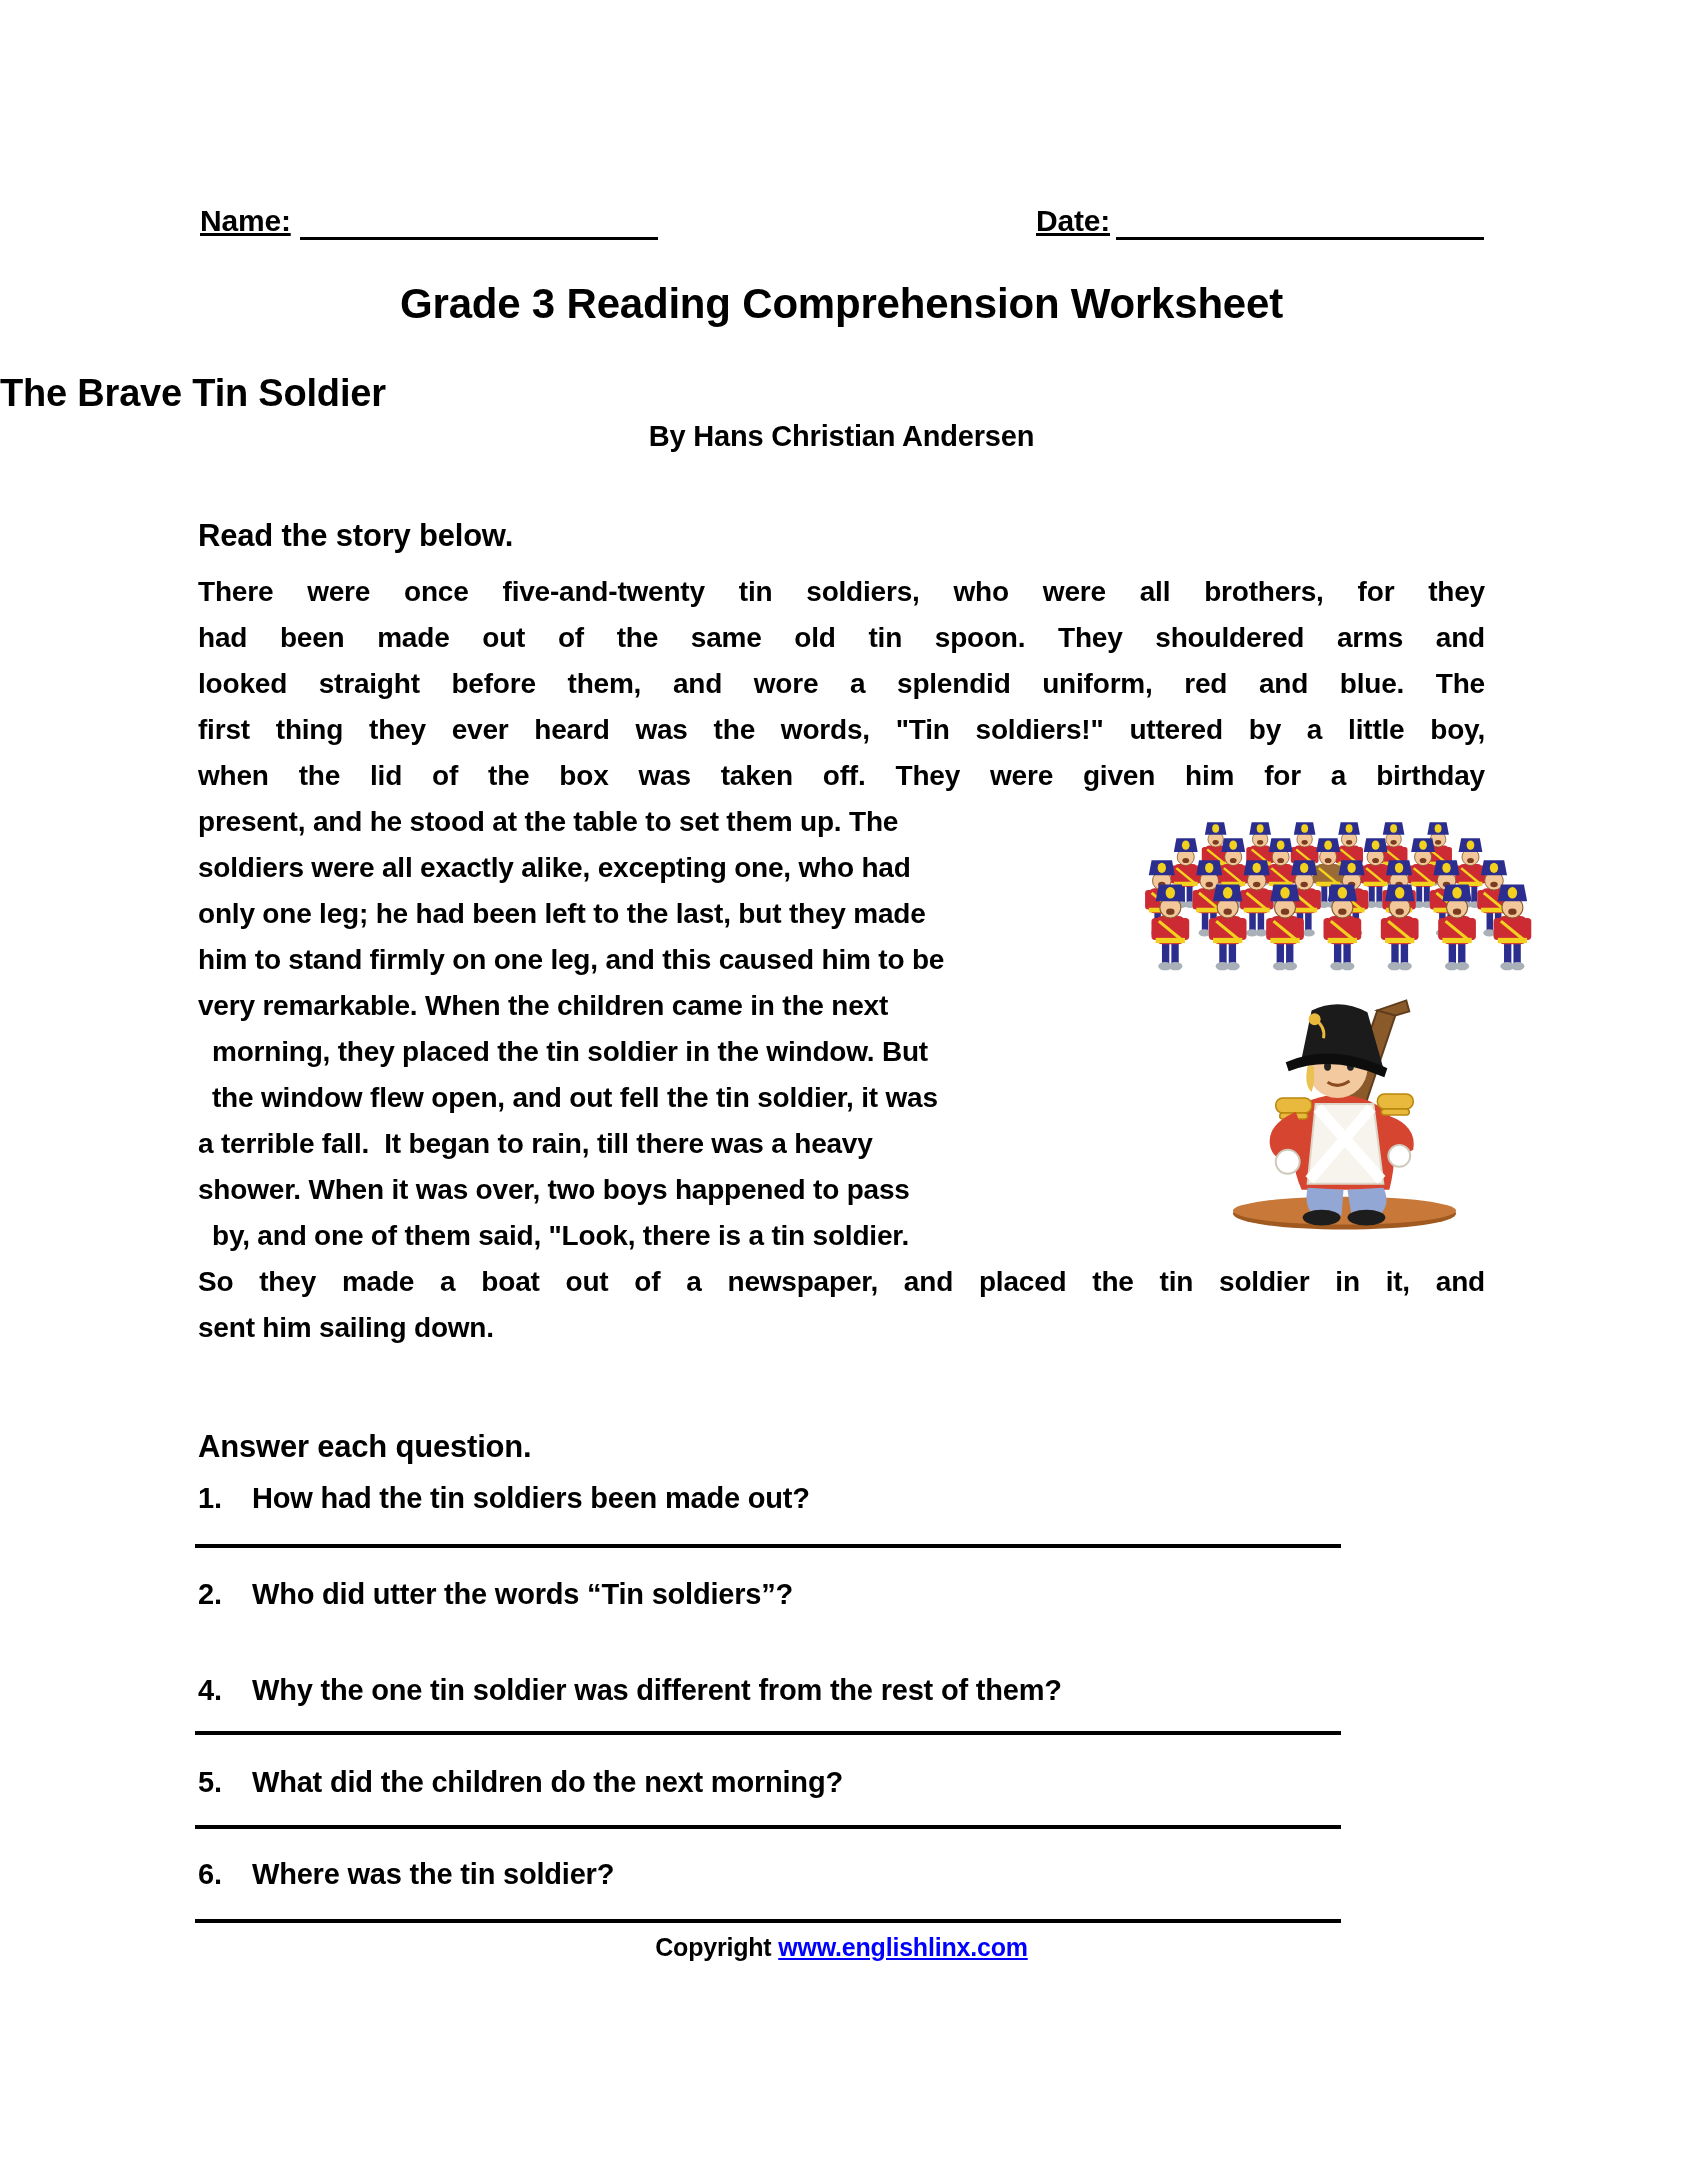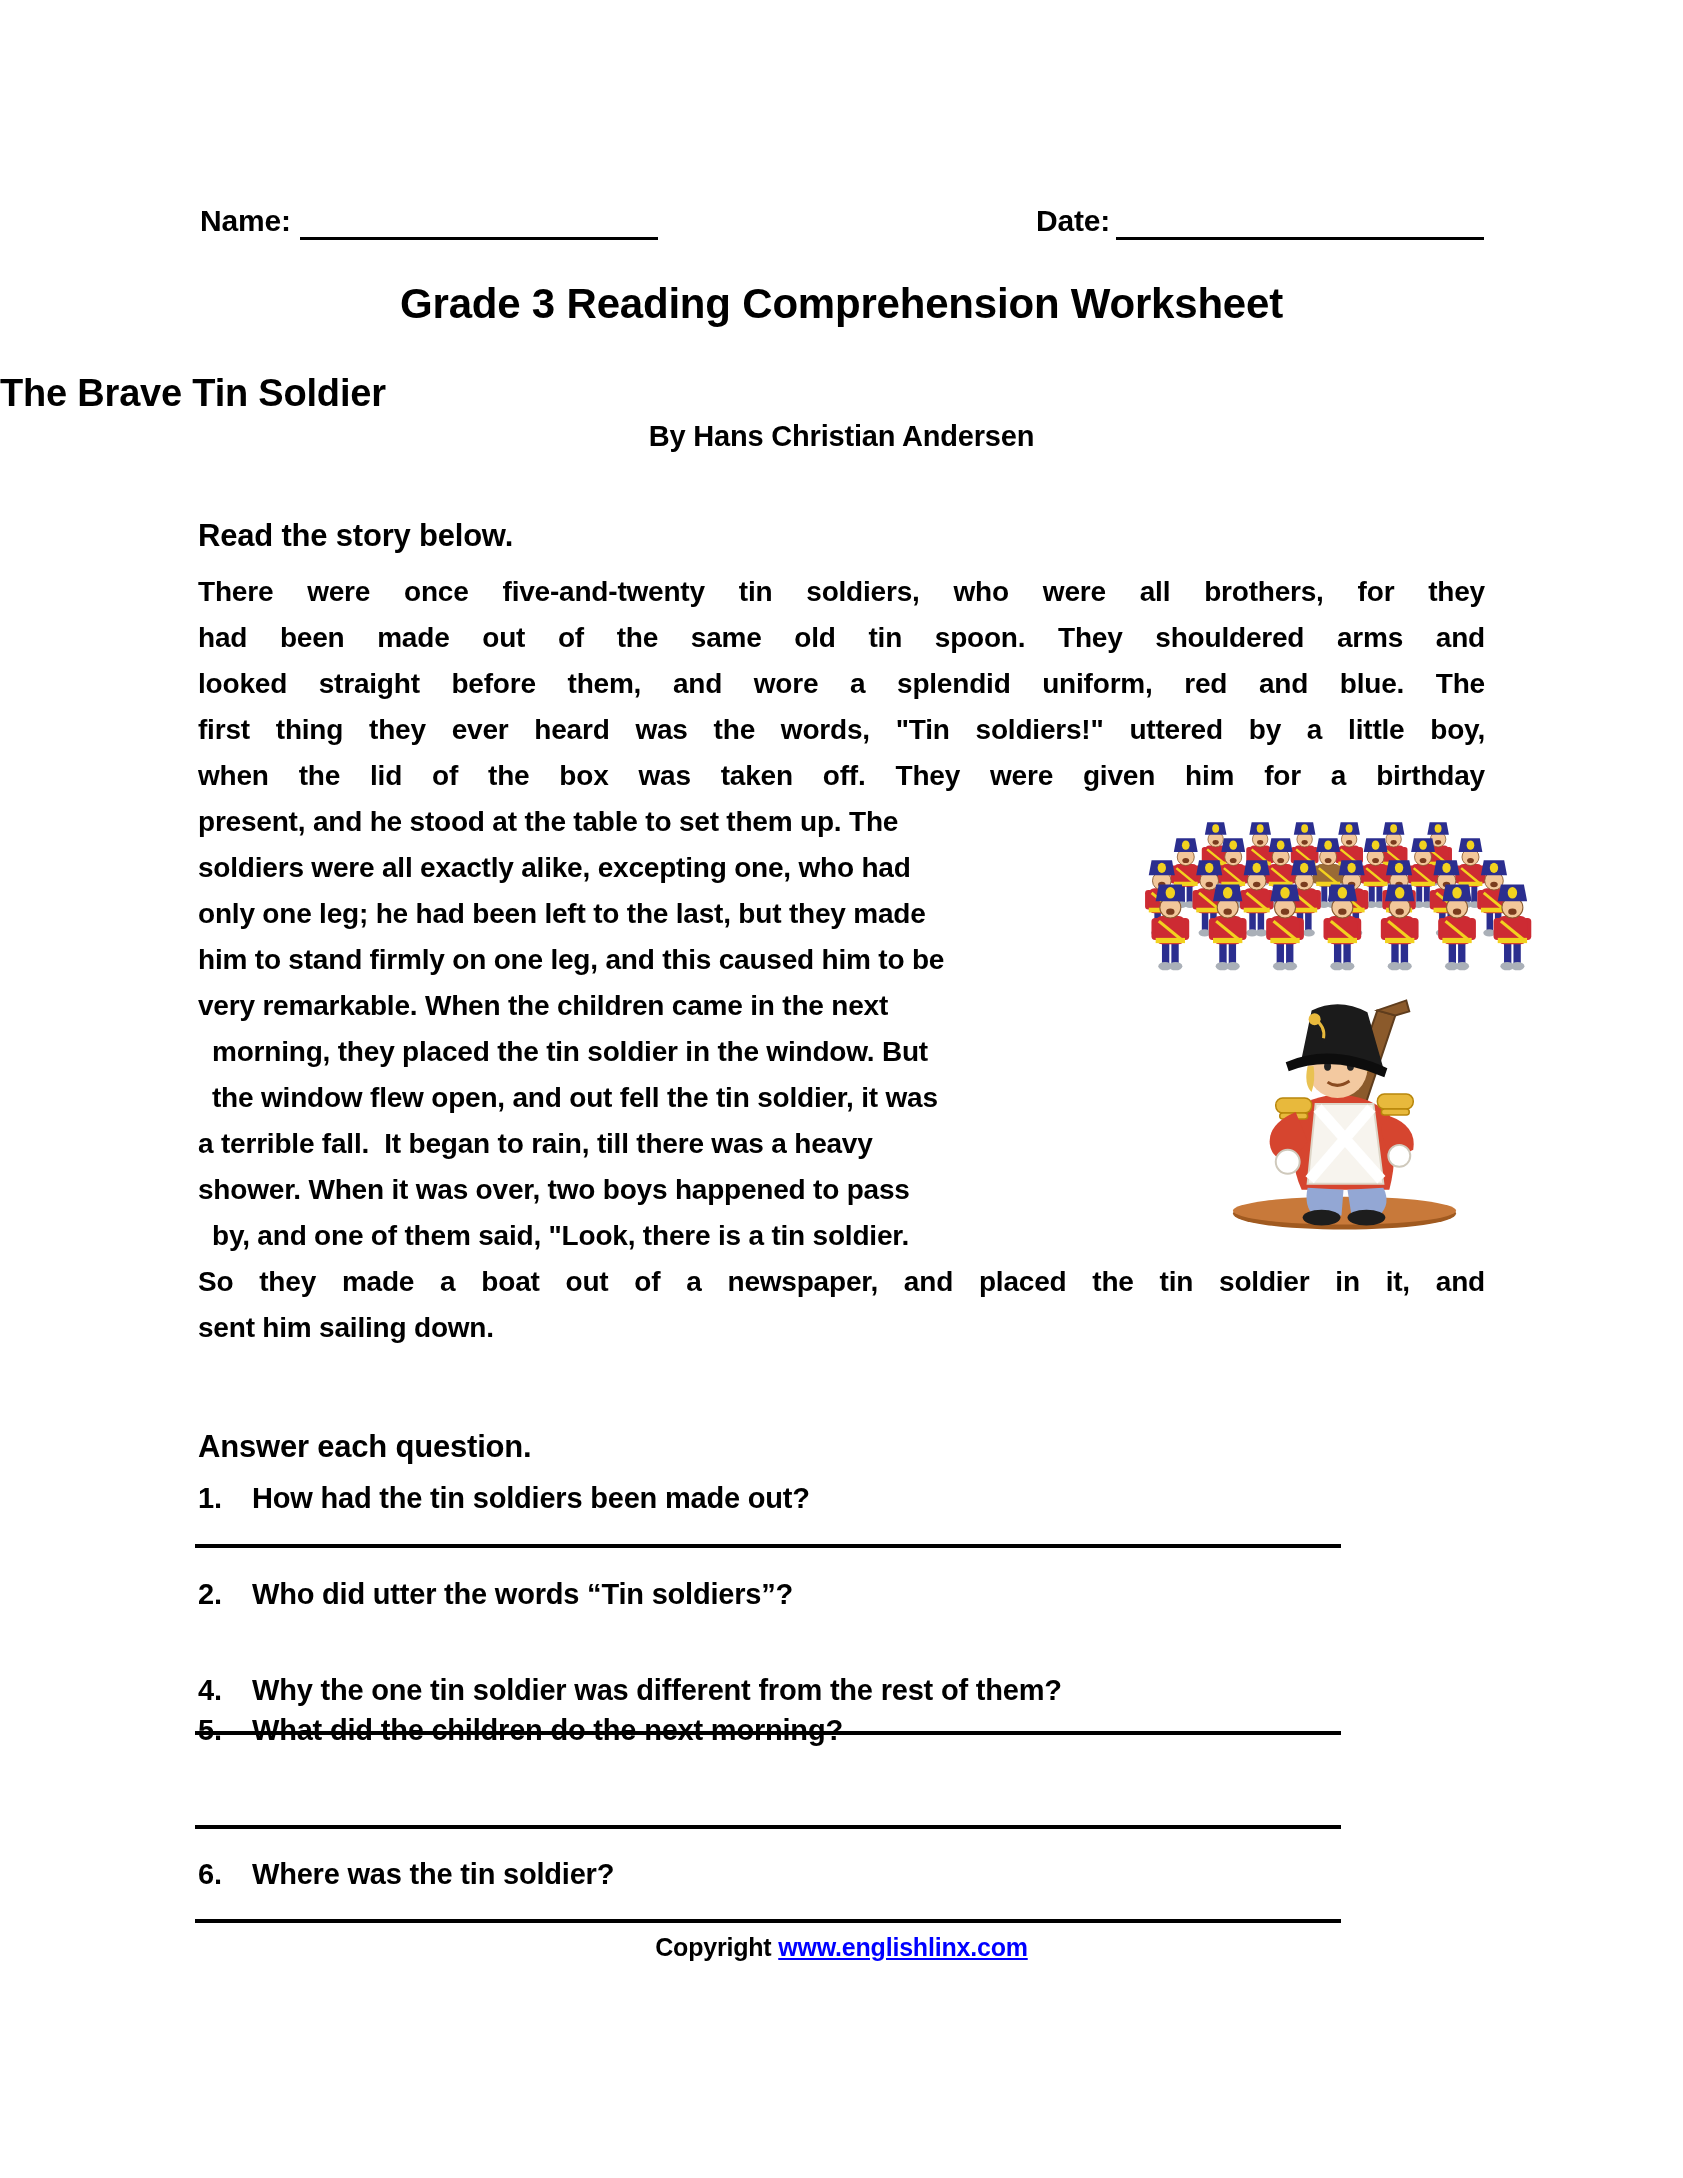--- a/index.html
+++ b/index.html
@@ -6,21 +6,21 @@
   .page{
     position:relative;
     width:1683px;height:2178px;
     background:#ffffff;
     font-family:"Liberation Sans", sans-serif;
     font-weight:700;
     color:#000;
     letter-spacing:-0.2px;
     overflow:hidden;
   }
-  .abs{position:absolute;}
+  .abs{position:absolute;text-decoration:underline;}
   
   .hlabel{font-size:30px;}
   .hline{position:absolute;border-top:3px solid #000;height:0;}
   
   .title{position:absolute;top:280px;left:0;right:0;text-align:center;font-size:42px;}
   .subtitle{position:absolute;top:372px;left:0;right:0;font-size:38px;}
   .byline{position:absolute;top:420px;left:0;right:0;text-align:center;font-size:29px;}
   .instruction{position:absolute;top:518px;left:198px;font-size:31px;}
   
   .story{position:absolute;top:569px;left:198px;width:1287px;}
@@ -176,21 +176,21 @@
   <div class="q" style="top:1574px;">
     <span class="qnum">2.</span><span>Who did utter the words “Tin soldiers”?</span>
   </div>
 
 
   <div class="q" style="top:1670px;">
     <span class="qnum">4.</span><span>Why the one tin soldier was different from the rest of them?</span>
   </div>
   <div class="ansline" style="top:1731px;"></div>
 
-  <div class="q" style="top:1710px;">
+  <div class="q" style="top:1762px;">
     <span class="qnum">5.</span><span>What did the children do the next morning?</span>
   </div>
   <div class="ansline" style="top:1825px;"></div>
 
   <div class="q" style="top:1854px;">
     <span class="qnum">6.</span><span>Where was the tin soldier?</span>
   </div>
   <div class="ansline" style="top:1919px;"></div>
 
   <div class="footer">

